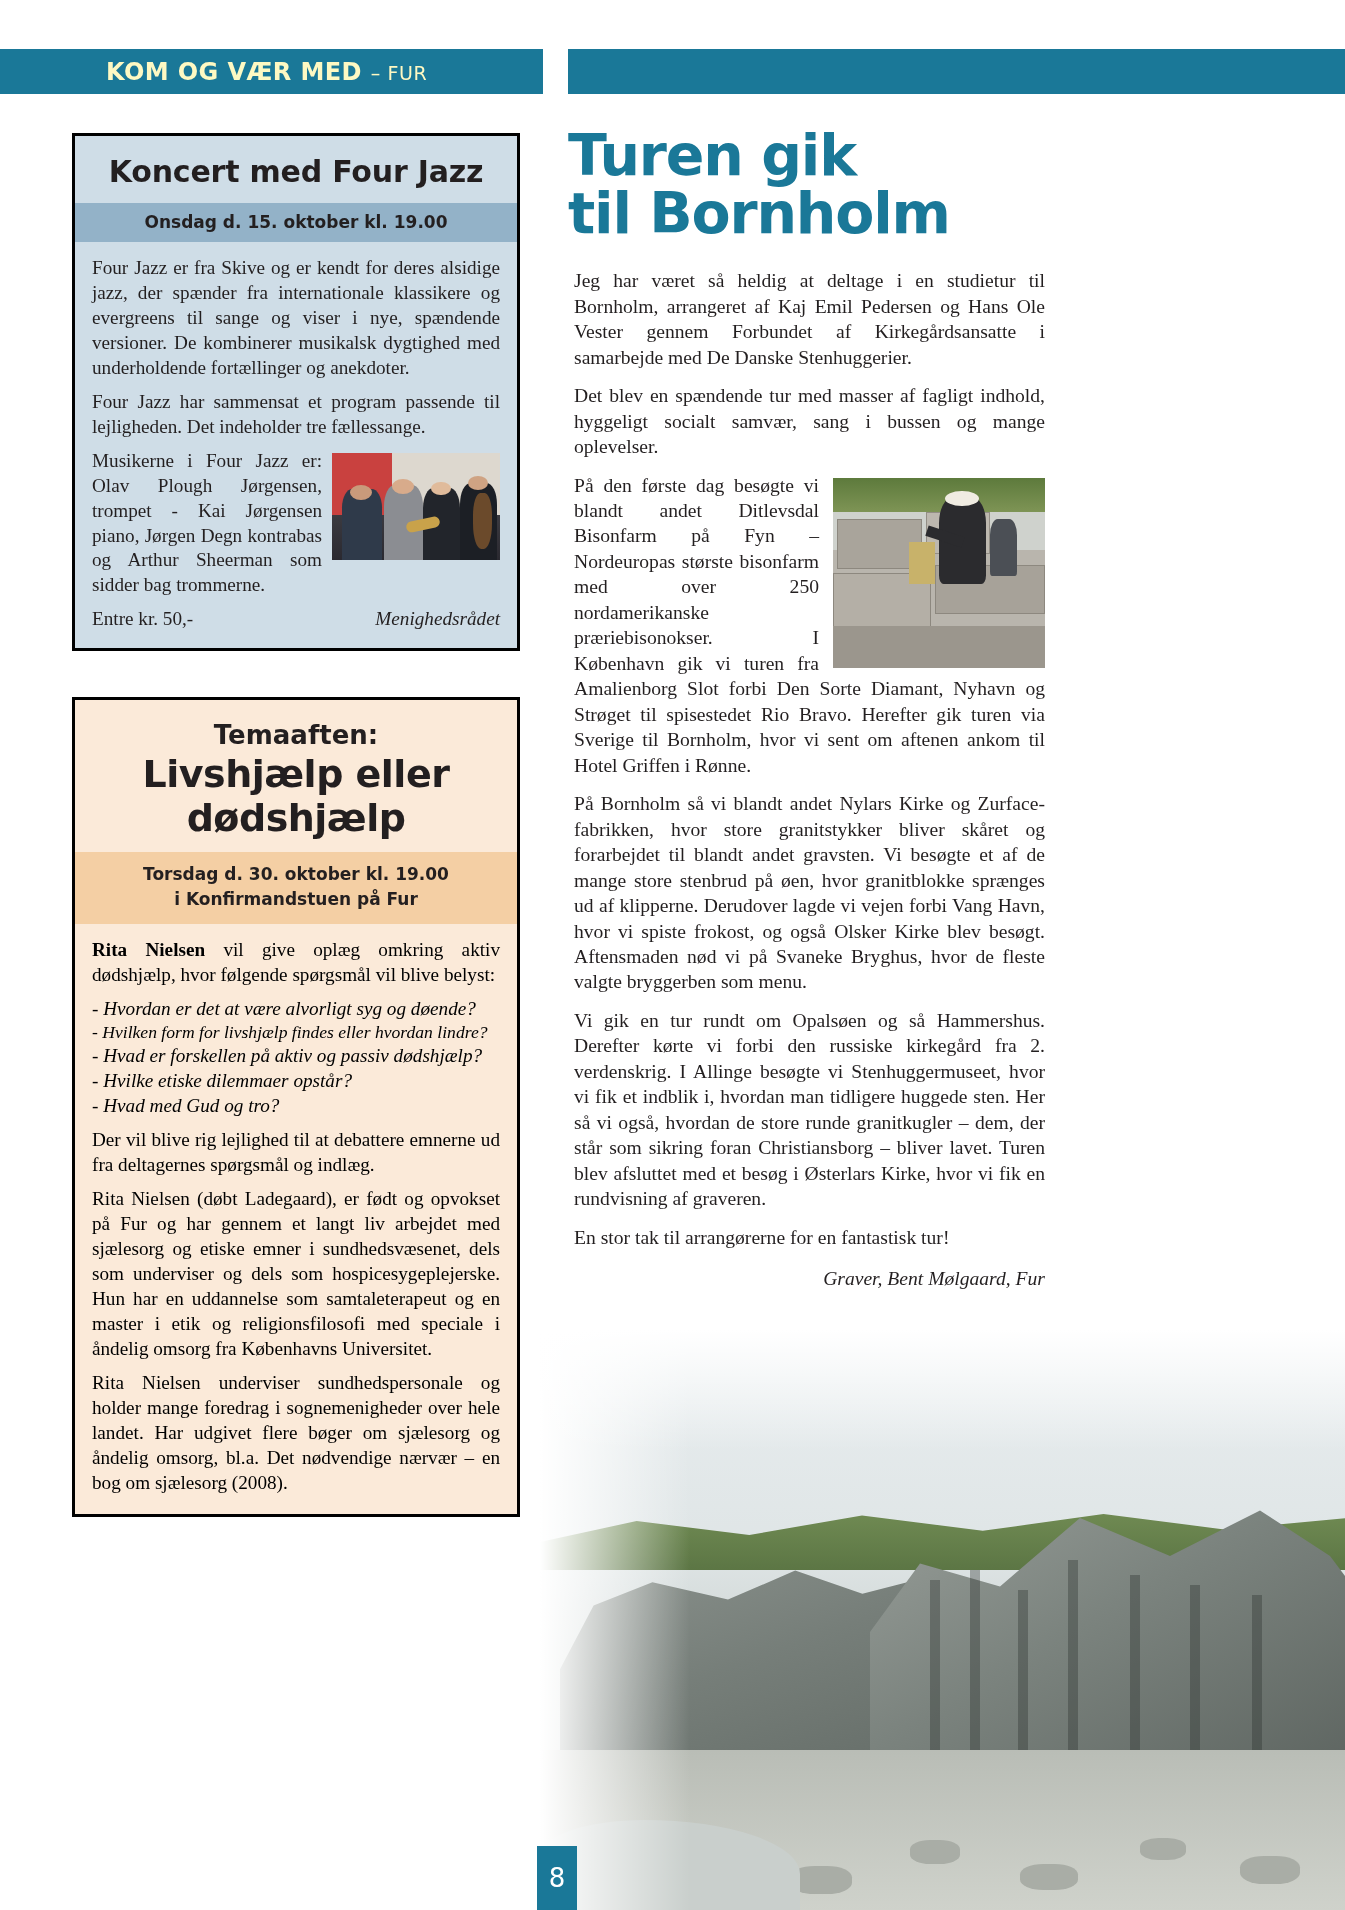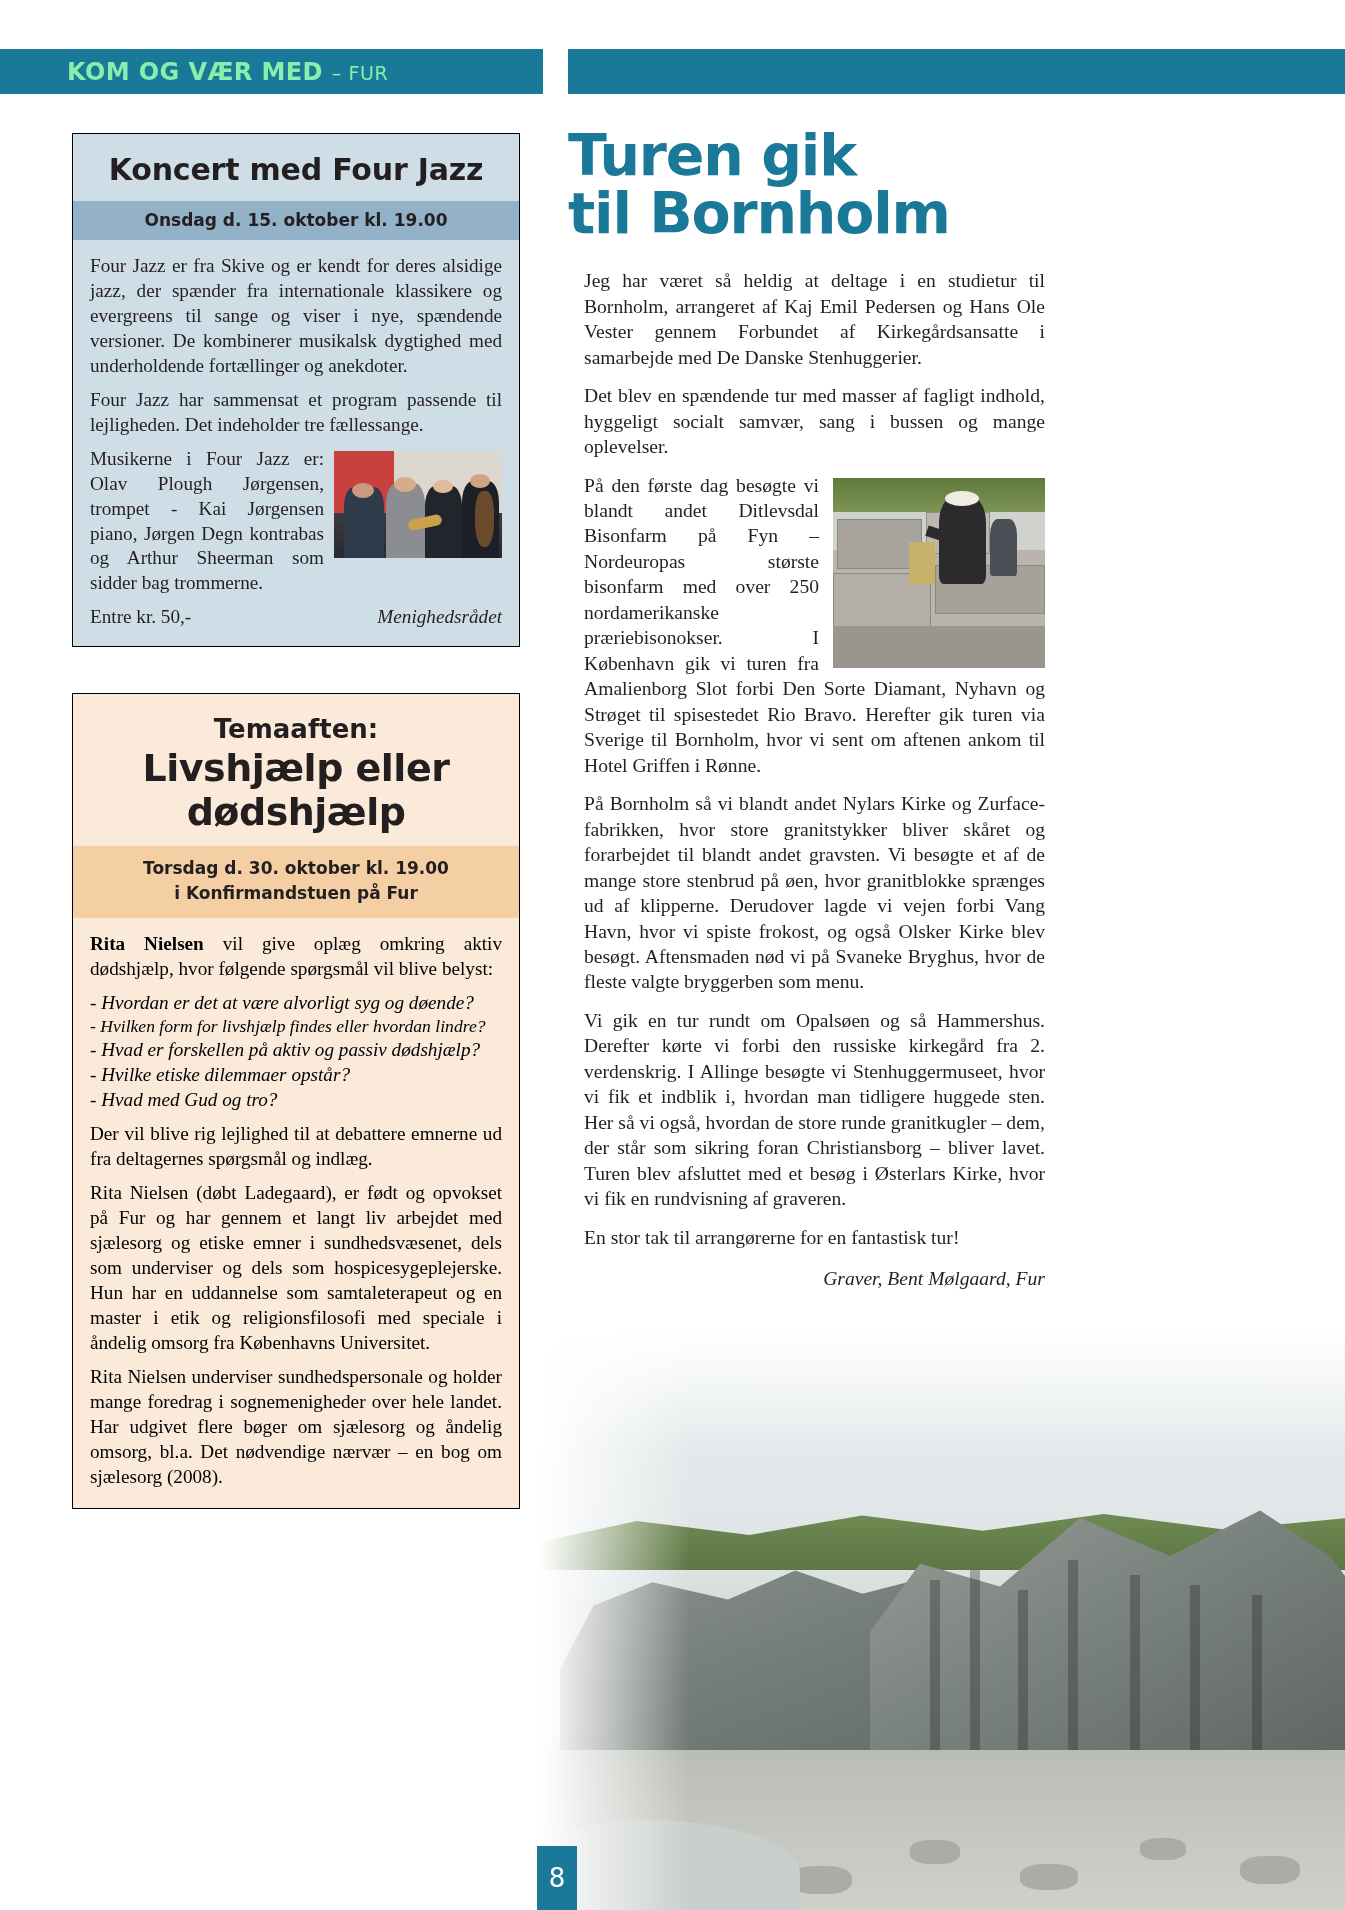--- a/index.html
+++ b/index.html
@@ -12,43 +12,43 @@
     overflow:hidden;
   }
 
   
   .banner-left{
     position:absolute; left:0; top:49px; width:543px; height:45px;
     background:#1a7898;
     display:flex; align-items:center;
   }
   .banner-left .btext{
-    margin-left:67px;
-    color:#86efac;
+    margin-left:106px;
+    color:#fef9c3;
     font-family:"DejaVu Sans", sans-serif;
     font-weight:700;
     font-size:24px;
     letter-spacing:.4px;
     white-space:nowrap;
   }
   .banner-left .btext .sub{
     font-size:19px; font-weight:400; letter-spacing:.6px;
   }
   .banner-right{
     position:absolute; left:568px; top:49px; width:777px; height:45px;
     background:#1a7898;
   }
 
   
   .col-left{
     position:absolute; left:72px; top:133px; width:448px;
   }
 
   
-  .box{ border:1px solid #000000; }
+  .box{ border:3px solid #000000; }
   .box-blue{ background:#cfdde7; }
   .box-blue .box-head{
     background:#cfdde7;
     text-align:center;
     padding:18px 10px 14px;
   }
   .box-blue .box-head h2{
     margin:0;
     font-family:"DejaVu Sans", sans-serif;
     font-weight:700;
@@ -175,21 +175,21 @@
   .head-article{
     font-family:"DejaVu Sans", sans-serif;
     font-weight:700;
     font-size:57px;
     line-height:1.02;
     color:#1a7898;
     margin:0 0 26px 0;
     letter-spacing:-1.2px;
   }
   .art p{
-    margin:0 0 13px 16px;
+    margin:0 0 13px 6px;
     font-size:19.6px;
     line-height:1.30;
     color:#231f20;
     text-align:justify;
   }
   .art p.sig{
     text-align:right;
     font-style:italic;
     margin-top:16px;
   }

